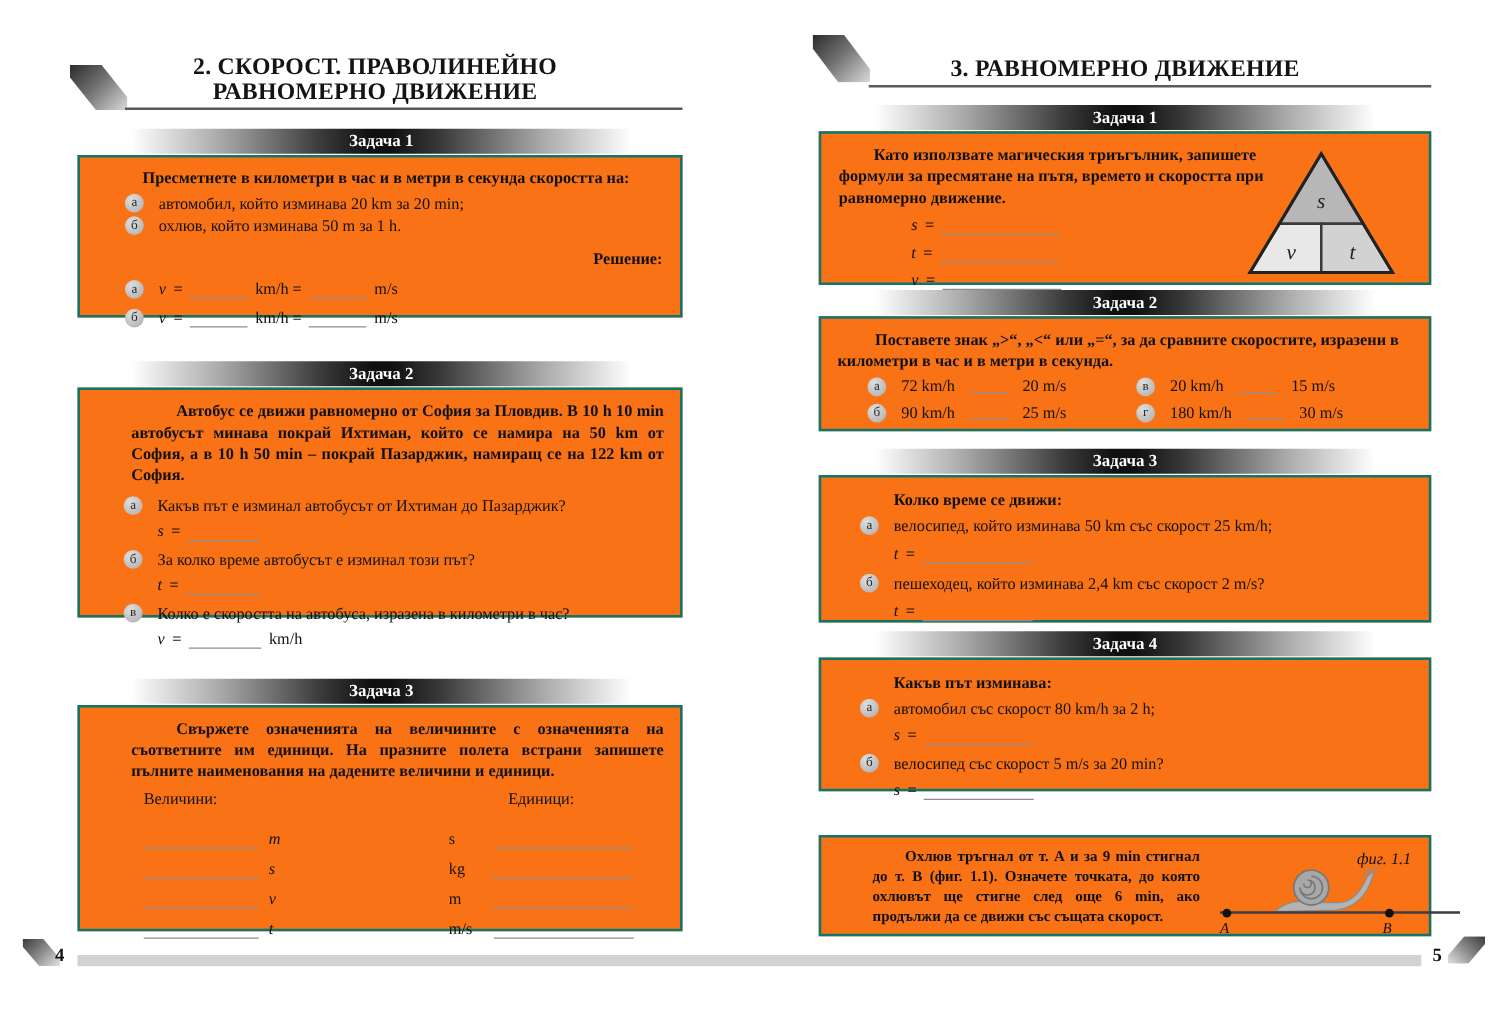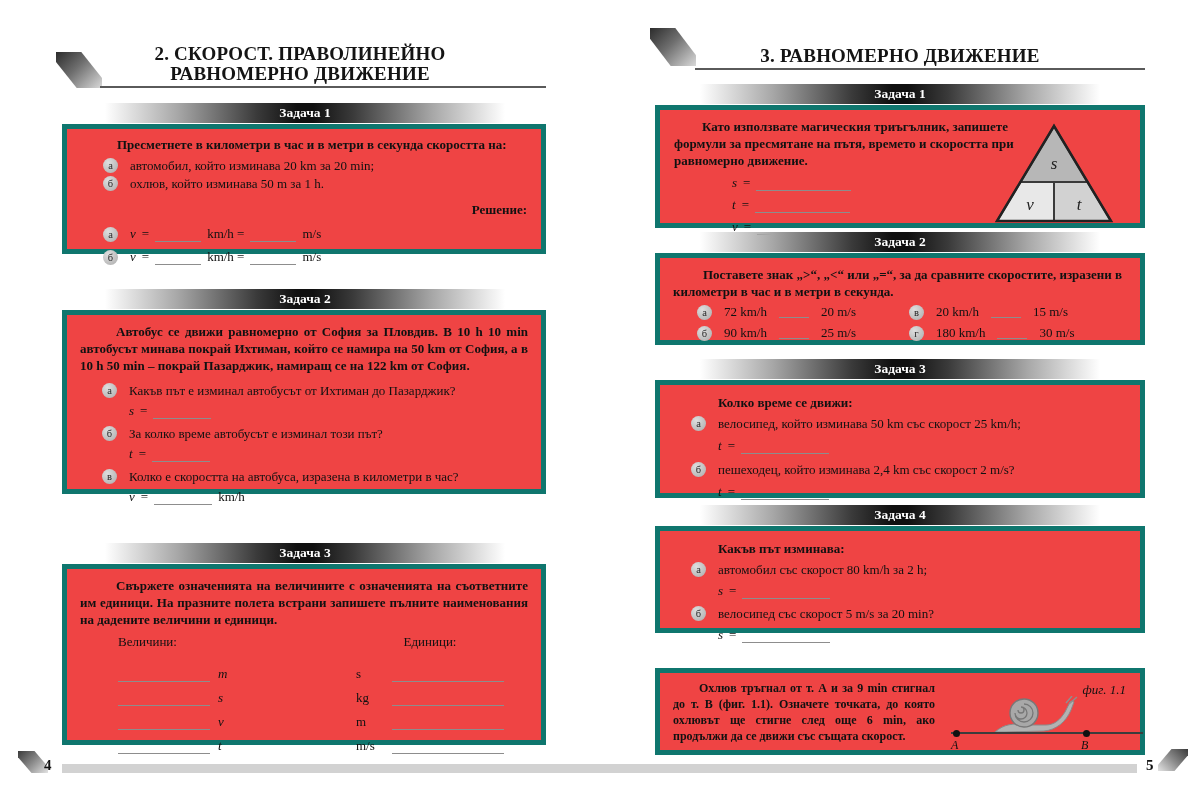--- a/index.html
+++ b/index.html
@@ -31,27 +31,27 @@
     position:absolute; height:20px; width:400px;
     display:flex; align-items:center; justify-content:center;
     color:#ffffff; font-weight:bold; font-size:13.5px;
     background:linear-gradient(90deg,
       rgba(255,255,255,0) 0%, #a8a8a8 18%, #3a3a3a 38%,
       #101010 48%, #101010 52%, #3a3a3a 62%, #a8a8a8 82%,
       rgba(255,255,255,0) 100%);
   }
 
   .box {
-    position:absolute; border:5px solid #0f766e; background:#ef4444;
+    position:absolute; border:2px solid #0f766e; background:#f97316;
   }
 
   .t { font-size:13px; line-height:17px; }
   .b { font-weight:bold; }
   .it { font-style:italic; }
-  .just { text-align:justify; }
+  .just { text-align:justify;margin-left:28px; }
 
   .intro { font-weight:bold; font-size:13px; line-height:17px; text-indent:36px; }
   .one-line { white-space:nowrap; }
 
   .badge {
     width:15px; height:15px; border-radius:50%; flex-shrink:0;
     background:radial-gradient(circle at 35% 30%, #dedede, #ababab);
     color:#2a2a2a; font-size:10.5px; line-height:15px; text-align:center;
     font-weight:normal;
   }

